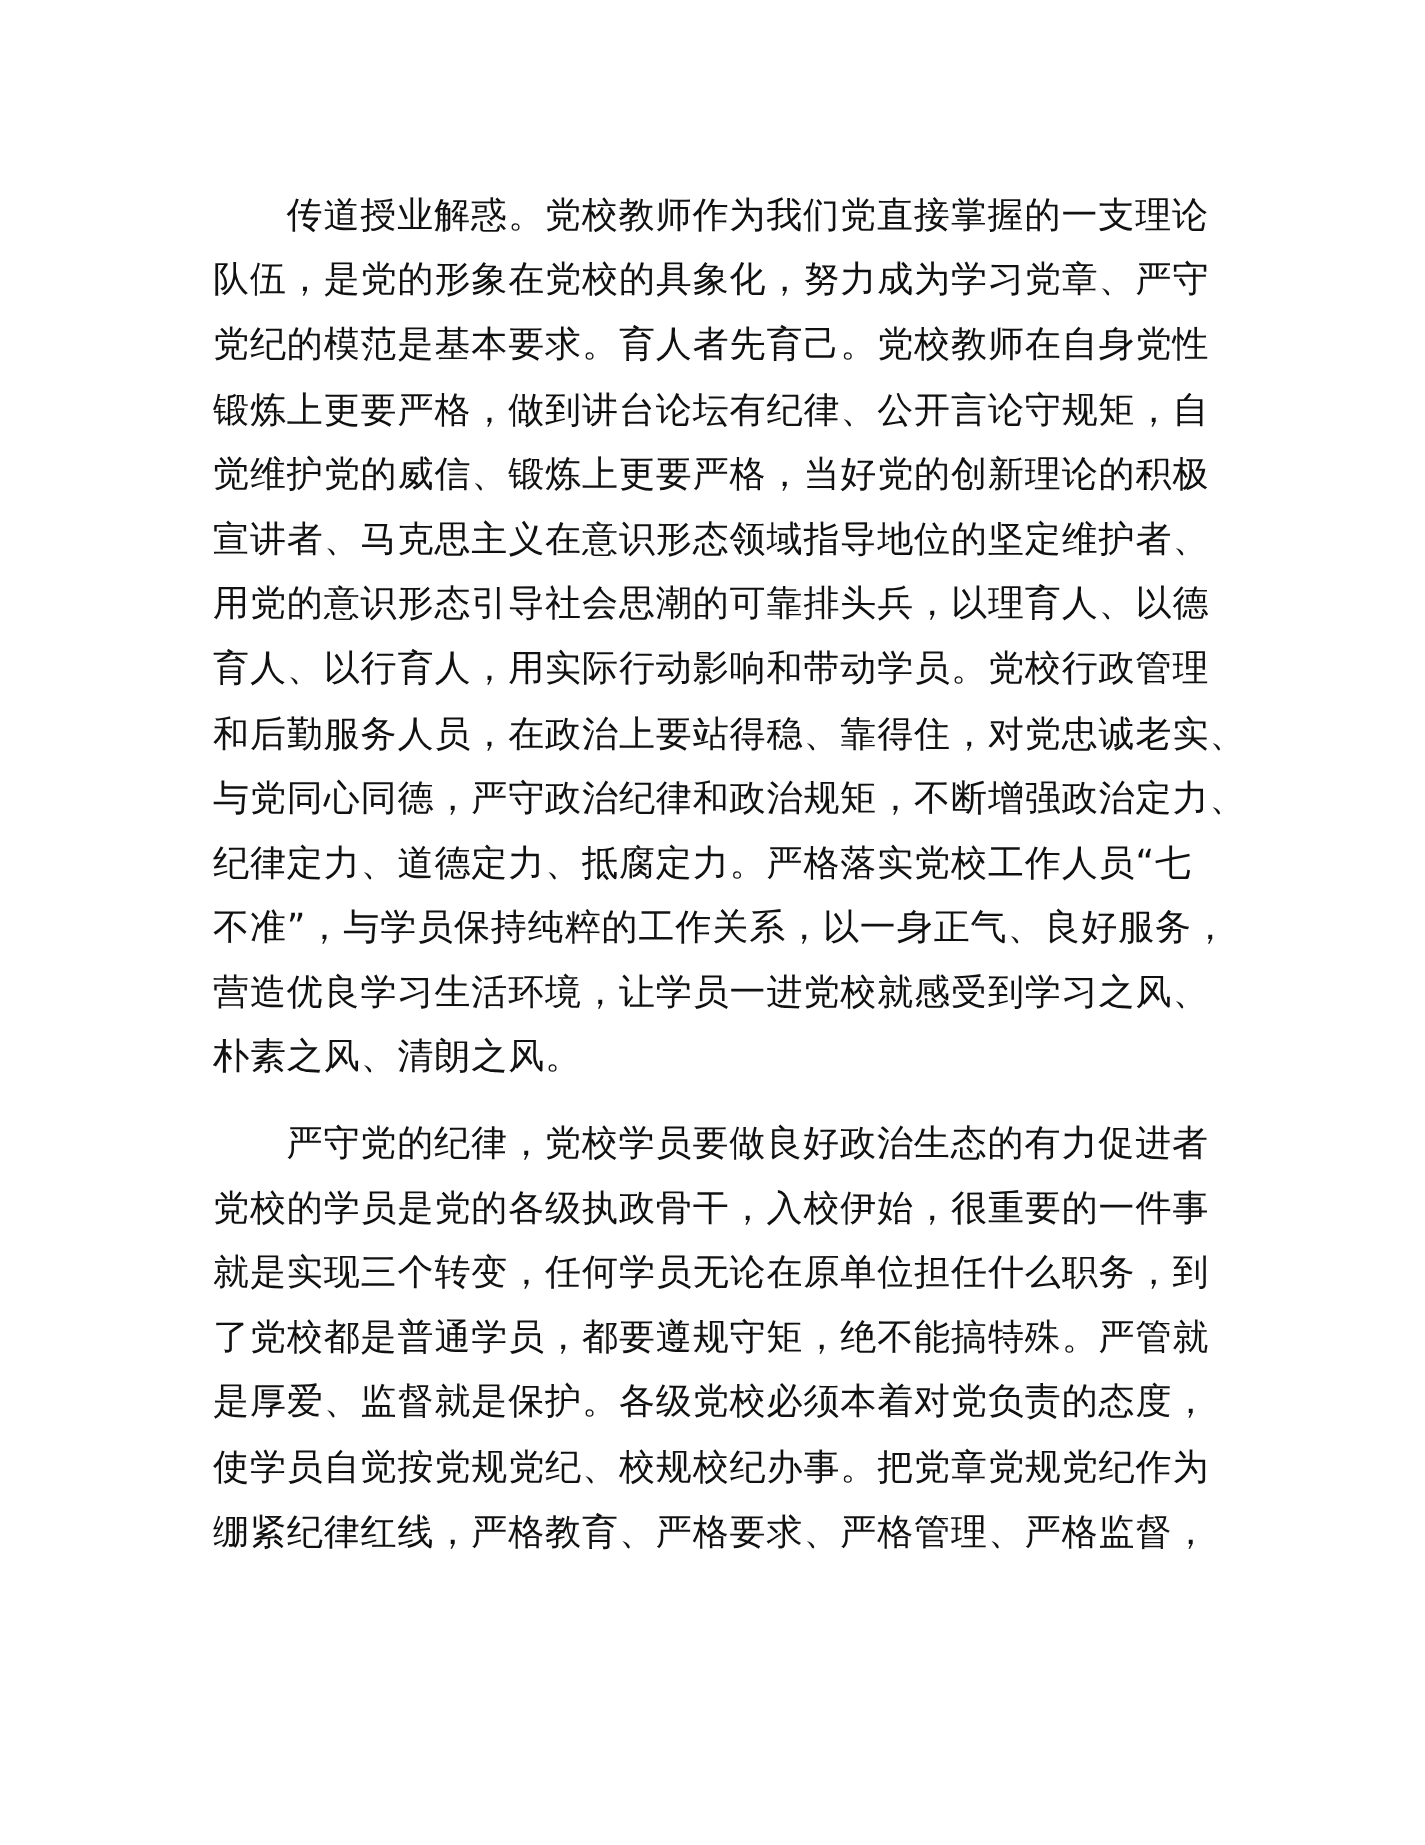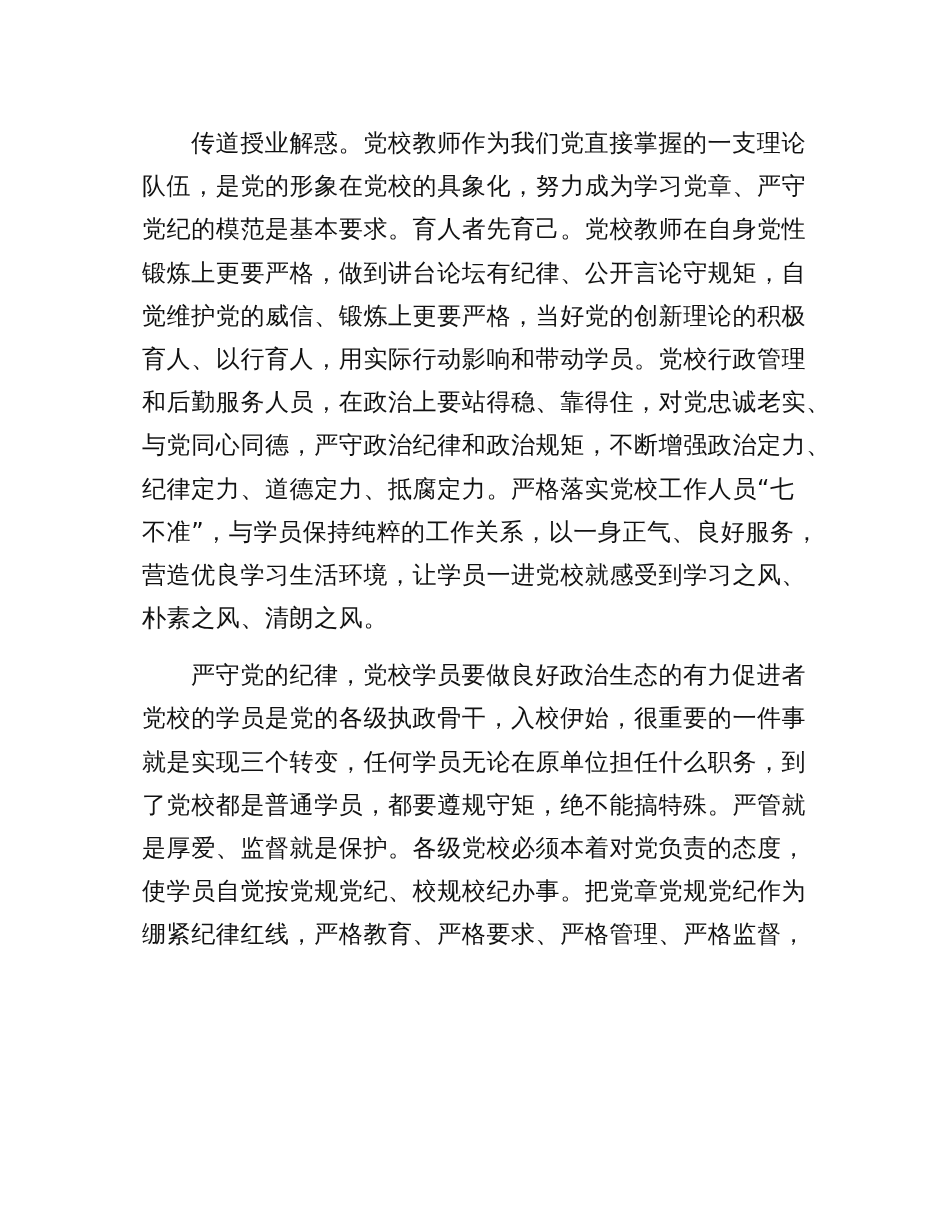--- a/index.html
+++ b/index.html
@@ -49,20 +49,22 @@
 
 <div class="page">
   <div class="content">
 
     <div>
       <span class="line indent">传道授业解惑。党校教师作为我们党直接掌握的一支理论</span>
       <span class="line">队伍，是党的形象在党校的具象化，努力成为学习党章、严守</span>
       <span class="line">党纪的模范是基本要求。育人者先育己。党校教师在自身党性</span>
       <span class="line">锻炼上更要严格，做到讲台论坛有纪律、公开言论守规矩，自</span>
       <span class="line">觉维护党的威信、锻炼上更要严格，当好党的创新理论的积极</span>
+      <span class="line">宣讲者、马克思主义在意识形态领域指导地位的坚定维护者、</span>
+      <span class="line">用党的意识形态引导社会思潮的可靠排头兵，以理育人、以德</span>
       <span class="line">育人、以行育人，用实际行动影响和带动学员。党校行政管理</span>
       <span class="line">和后勤服务人员，在政治上要站得稳、靠得住，对党忠诚老实、</span>
       <span class="line">与党同心同德，严守政治纪律和政治规矩，不断增强政治定力、</span>
       <span class="line">纪律定力、道德定力、抵腐定力。严格落实党校工作人员“七</span>
       <span class="line">不准”，与学员保持纯粹的工作关系，以一身正气、良好服务，</span>
       <span class="line">营造优良学习生活环境，让学员一进党校就感受到学习之风、</span>
       <span class="line">朴素之风、清朗之风。</span>
     </div>
 
     <div class="para-gap"></div>

